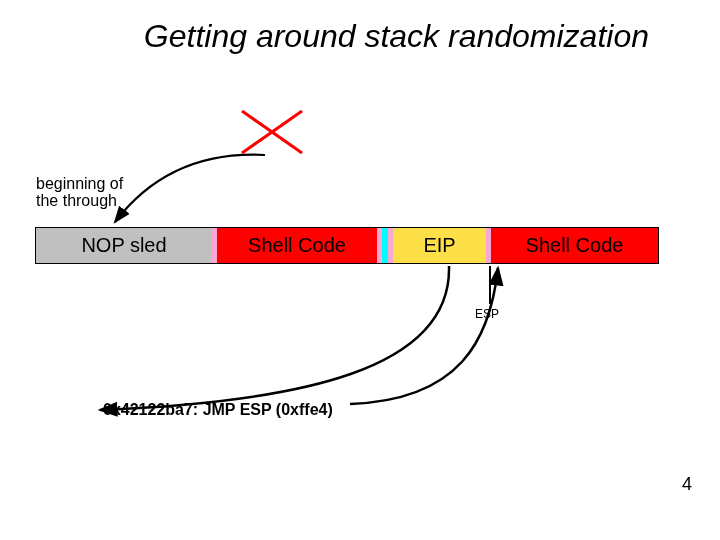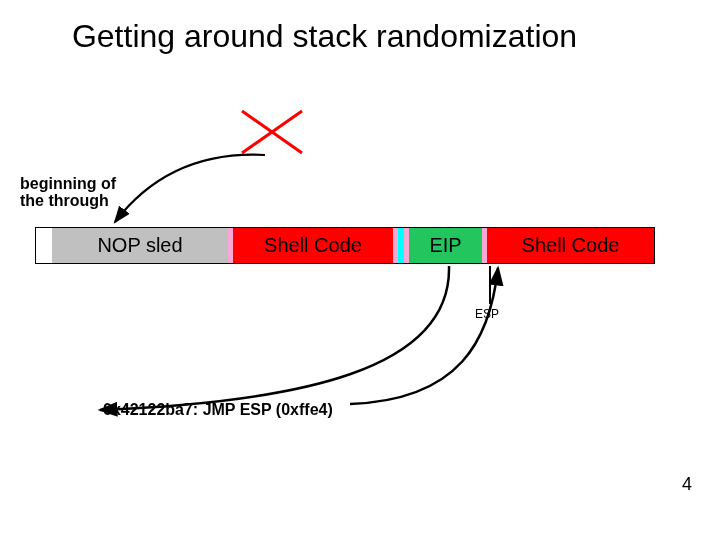--- a/index.html
+++ b/index.html
@@ -9,60 +9,61 @@
     background: white;
     font-family: Arial, Helvetica, sans-serif;
     position: relative;
     overflow: hidden;
   }
   .title {
     position: absolute;
     top: 18px;
     left: 0;
     width: 649px;
-    text-align: center;
+    text-align: right;
     font-size: 32px;
     color: #000;
     line-height: 1.15;
+    font-style: italic;
   }
   .cross {
     position: absolute;
     left: 238px;
     top: 107px;
   }
   .cross line { stroke: #ff0000; stroke-width: 3; }
   .beginning {
     position: absolute;
-    left: 20px;
+    left: 36px;
     top: 176px;
     font-size: 16px;
-    font-weight: bold;
+    font-weight: normal;
     line-height: 1.05;
   }
   .stack {
     position: absolute;
     left: 35px;
     top: 227px;
     height: 37px;
     display: flex;
     border: 1px solid #000;
   }
   .seg {
     display: flex;
     align-items: center;
     justify-content: center;
     border-left: 5px solid #f9a8d4;
     font-size: 20px;
     white-space: nowrap;
   }
   .seg:first-child { border-left: none; }
-  .seg-nop { width: 176px; background: #c0c0c0; margin-left: 16px; }
+  .seg-nop { width: 176px; background: #c0c0c0; }
   .seg-shell1 { width: 165px; background: #ff0000; }
   .seg-thin { width: 11px; background: #00ffff; }
-  .seg-eip { width: 78px; background: #22c55e; color: #000; }
+  .seg-eip { width: 98px; background: #fde047; color: #000; }
   .seg-shell2 { width: 172px; background: #ff0000; }
   .esp-label {
     position: absolute;
     left: 475px;
     top: 307px;
     font-size: 12px;
   }
   .jmp-label {
     position: absolute;
     left: 103px;

